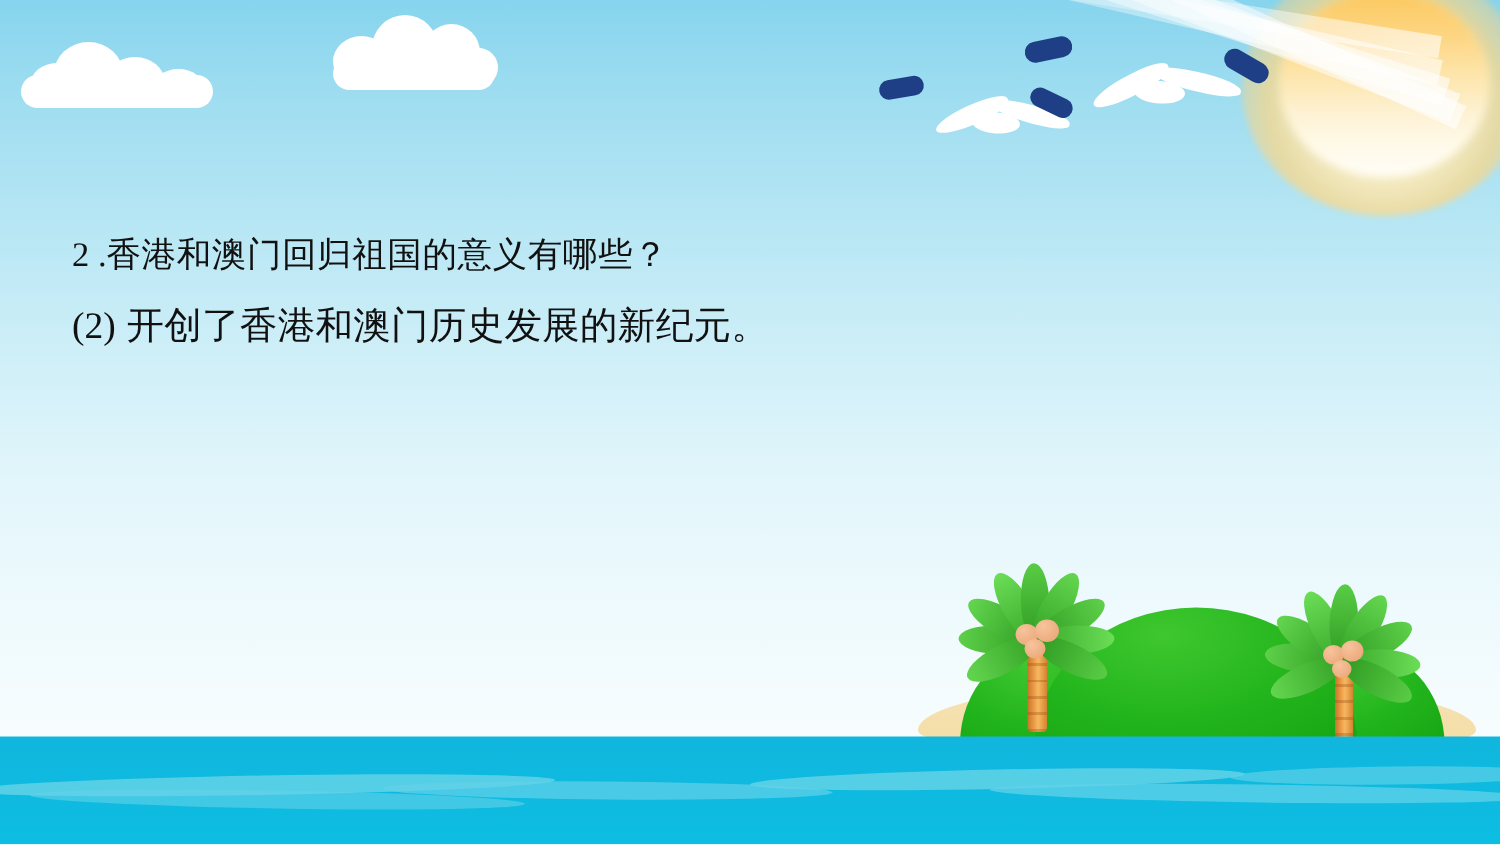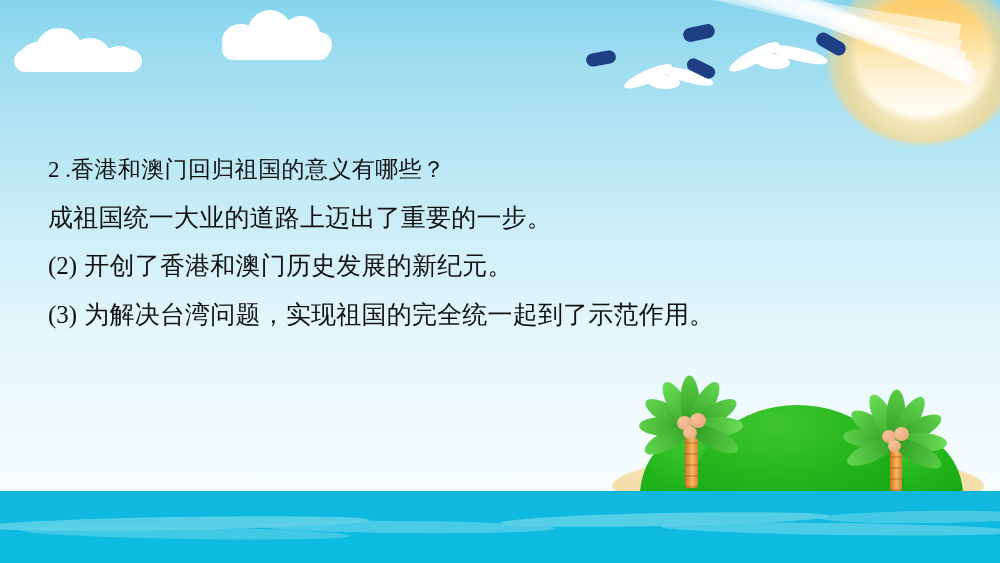--- a/index.html
+++ b/index.html
@@ -223,26 +223,20 @@
     <div class="wave" style="left:660px;top:32px;width:360px;height:12px;border-radius:50%;transform:rotate(.8deg);opacity:.75;"></div>
     <div class="wave" style="left:820px;top:20px;width:220px;height:12px;border-radius:50%;transform:rotate(-.6deg);opacity:.65;"></div>
   </div>
 
   <div class="content">
 
     <div class="q-line">
       <span class="marker">2 .</span><span>香港和澳门回归祖国的意义有哪些？</span>
     </div>
 
-    <div class="p-line indent">
-      <span>成祖国统一大业的道路上迈出了重要的一步。</span>
-    </div>
 
     <div class="p-line">
       <span class="marker">(2)</span> <span>开创了香港和澳门历史发展的新纪元。</span>
     </div>
 
-    <div class="p-line">
-      <span class="marker">(3)</span> <span>为解决台湾问题，实现祖国的完全统一起到了示范作用。</span>
-    </div>
 
   </div>
 </div>
 
 </body></html>

